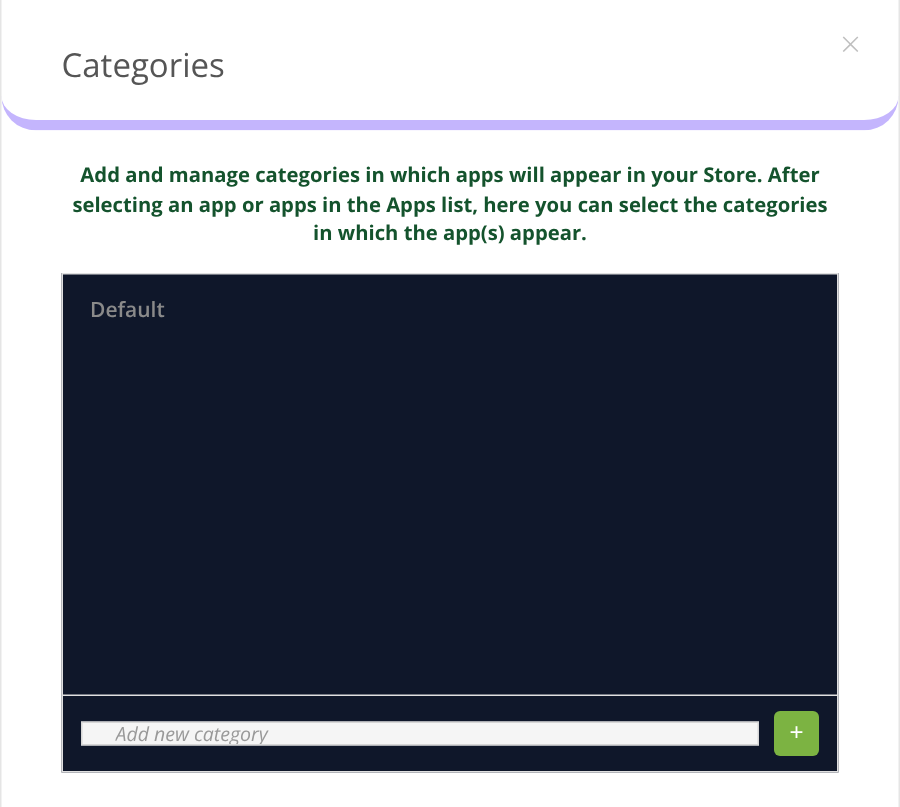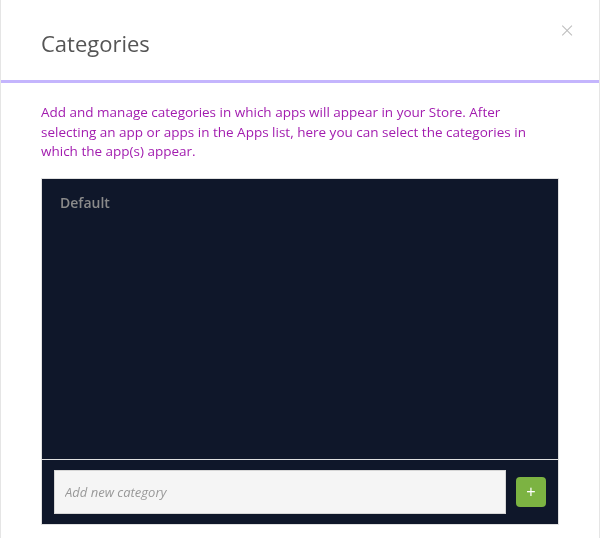--- a/index.html
+++ b/index.html
@@ -16,22 +16,23 @@
     }
     .dialog {
       width: 600px;
       height: 538px;
       position: relative;
       border-left: 1px solid #e5e5e5;
       border-right: 1px solid #e5e5e5;
     }
     .header {
       padding: 28px 40px 22px 40px;
-      border-bottom: 3px solid #c4b5fd;
+      border-bottom: 7px solid #c4b5fd;
       position: relative;
+      border-radius: 23px;
     }
     .title {
       font-size: 22px;
       font-weight: 400;
       color: #555;
     }
     .close {
       position: absolute;
       top: 18px;
       right: 20px;
@@ -42,24 +43,25 @@
       font-size: 24px;
       line-height: 24px;
       text-align: center;
       font-weight: 300;
     }
     .body {
       padding: 20px 40px 0 40px;
     }
     .description {
       font-size: 13.5px;
-      font-weight: 400;
-      color: #a21caf;
+      font-weight: 700;
+      color: #14532d;
       line-height: 1.45;
       margin-bottom: 16px;
+      text-align: center;
     }
     .panel {
       border: 1px solid #e0e0e0;
       background: #0f172a;
     }
     .list {
       height: 280px;
       padding: 14px 18px;
       overflow-y: auto;
     }
@@ -71,24 +73,24 @@
     }
     .add-row {
       border-top: 1px solid #e0e0e0;
       padding: 10px 12px;
       display: flex;
       align-items: center;
       gap: 10px;
     }
     .add-input {
       flex: 1;
-      height: 44px;
+      height: 16px;
       border: 1px solid #d6d6d6;
       background: #f5f5f5;
-      padding: 0 10px;
+      padding: 0 22px;
       font-size: 13px;
       font-style: italic;
       color: #999;
       outline: none;
       font-family: inherit;
     }
     .add-input::placeholder {
       color: #999;
       font-style: italic;
     }

